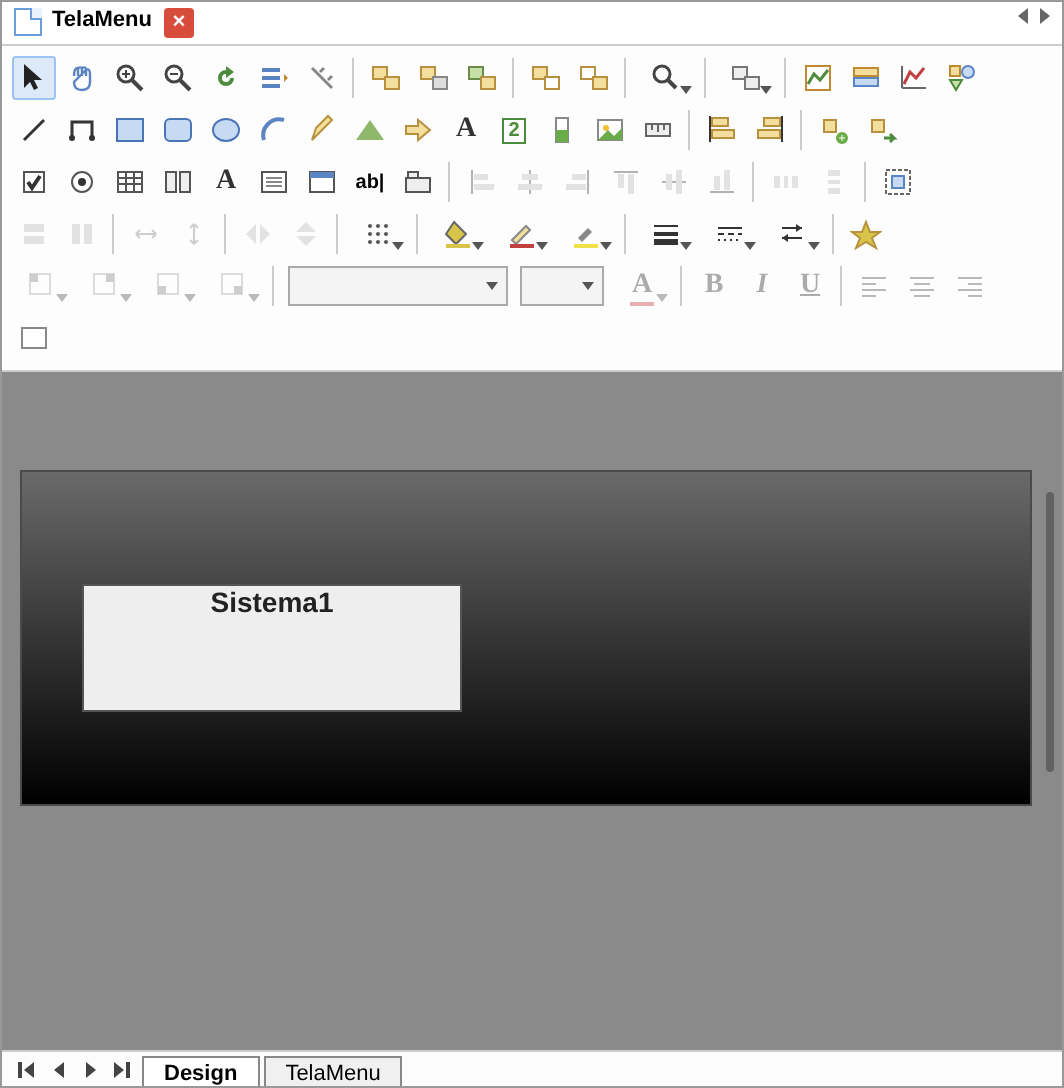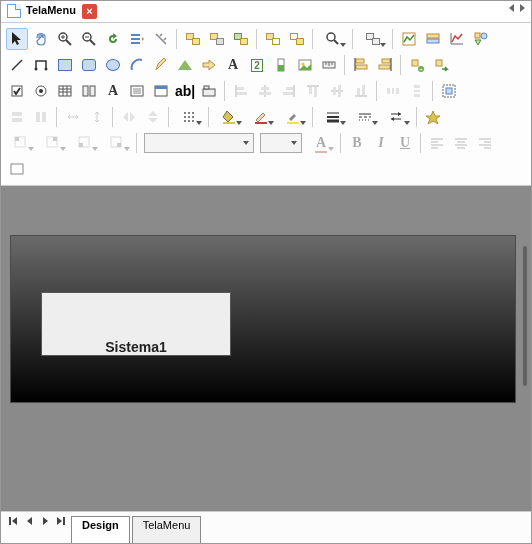--- a/index.html
+++ b/index.html
@@ -65,30 +65,30 @@
 
 .canvas-wrap { flex: 1; background: #8a8a8a; position: relative; overflow: hidden; }
 .canvas {
   position: absolute; left: 10px; right: 16px; top: 50px; height: 166px;
   background: linear-gradient(#6a6a6a, #000);
   box-shadow: 0 0 0 1px #4a4a4a;
 }
 .canvas .card {
   position: absolute; top: 56px; width: 190px; height: 64px;
   background: #eee; border: 1px solid #555;
-  display:flex; align-items:flex-end; justify-content:center;
+  display:flex; align-items:flex-start; justify-content:center;
   font-size: 14px; font-weight: bold; color:#222;
 }
 .canvas .card.c1 { left: 30px; }
 .canvas .card.c2 { left: 240px; }
 .vscroll { position:absolute; right:4px; top:60px; width:4px; height:140px; background:#616161; border-radius:2px; }
 
 .footer {
-  display:flex; padding: 2px 4px;
-  border-top: 1px solid #ccc; background:#fcfcfc; height:32px;
+  display:flex; align-items:center; padding: 2px 4px;
+  border-top: 1px solid #ccc; background:#fcfcfc; height:18px;
 }
 .footer .fbtn { width:14px; height:14px; display:flex; align-items:center; justify-content:center; margin:0 1px; }
 .tri { width:0;height:0; border-top:4px solid transparent; border-bottom:4px solid transparent; }
 .tri.l { border-right:5px solid #444; }
 .tri.r { border-left:5px solid #444; }
 .footer .tab {
   padding: 2px 10px; border: 1px solid #888; border-bottom:none;
   background: #f0f0f0; margin-left:2px; border-radius: 0 0 0 0;
   position: relative; top: 2px; font-size: 11px;
 }
@@ -365,21 +365,21 @@
           <line x1="4" y1="10" x2="12" y2="10" stroke="#888"></line>
         </svg>
       </div>
     <div class="tb-btn">
         <svg class="ic-svgbox" viewBox="0 0 16 16">
           <rect x="2" y="3" width="12" height="10" fill="#fff" stroke="#555"></rect>
           <rect x="2" y="3" width="12" height="3" fill="#5b84c2"></rect>
         </svg>
       </div>
     <div class="tb-btn">
-        <span style="font-size:14px;font-weight:bold;">ab|</span>
+        <span style="font-size:10px;font-weight:bold;">ab|</span>
       </div>
     <div class="tb-btn">
         <svg class="ic-svgbox" viewBox="0 0 16 16">
           <rect x="2" y="6" width="12" height="7" fill="#eee" stroke="#555"></rect>
           <rect x="3" y="3" width="5" height="3" fill="#eee" stroke="#555"></rect>
         </svg>
       </div>
     <span class="tb-sep"></span>
     <div class="tb-btn disabled">
         <svg class="ic-svgbox" viewBox="0 0 16 16">

